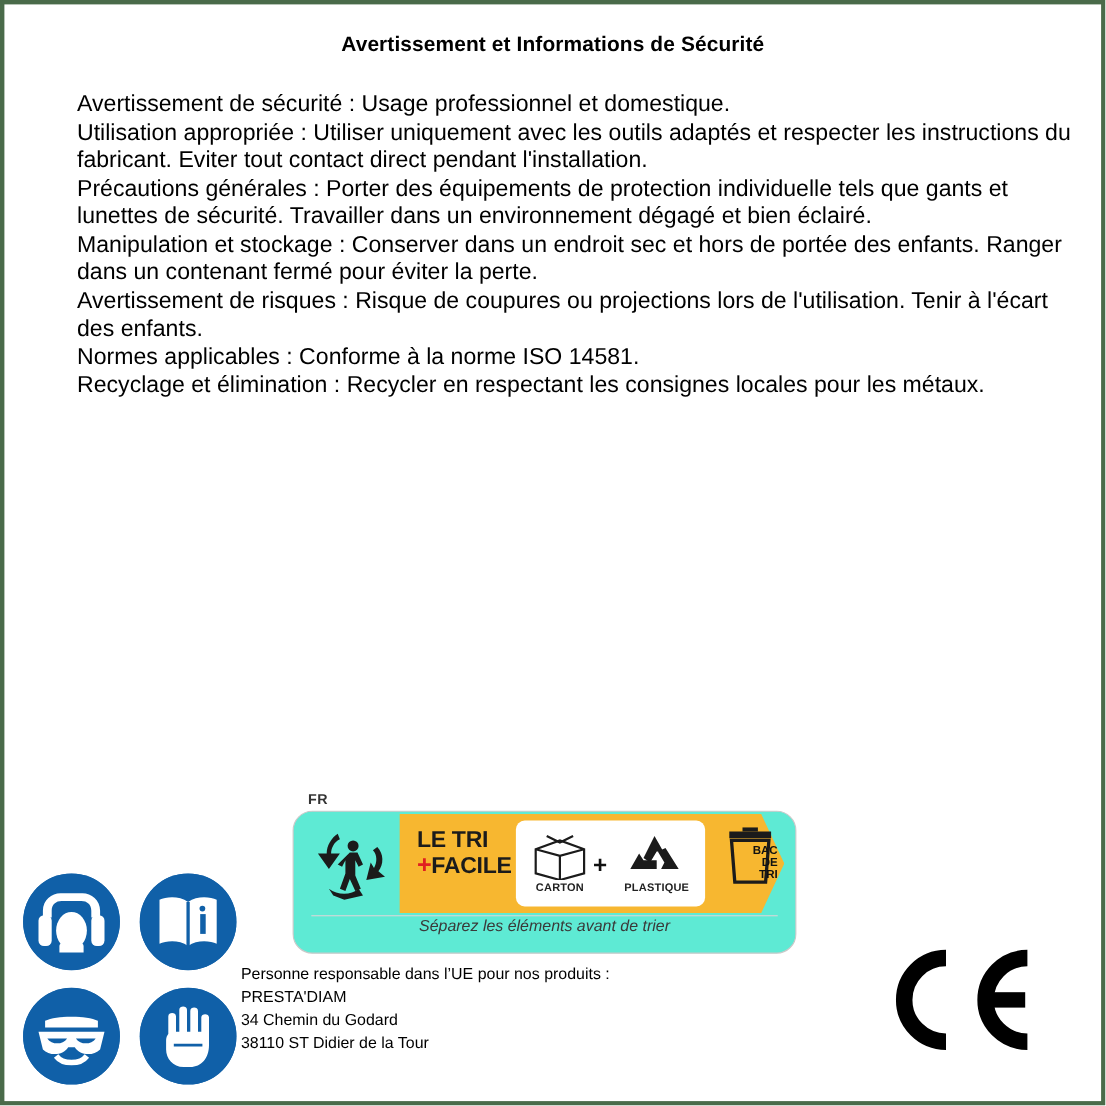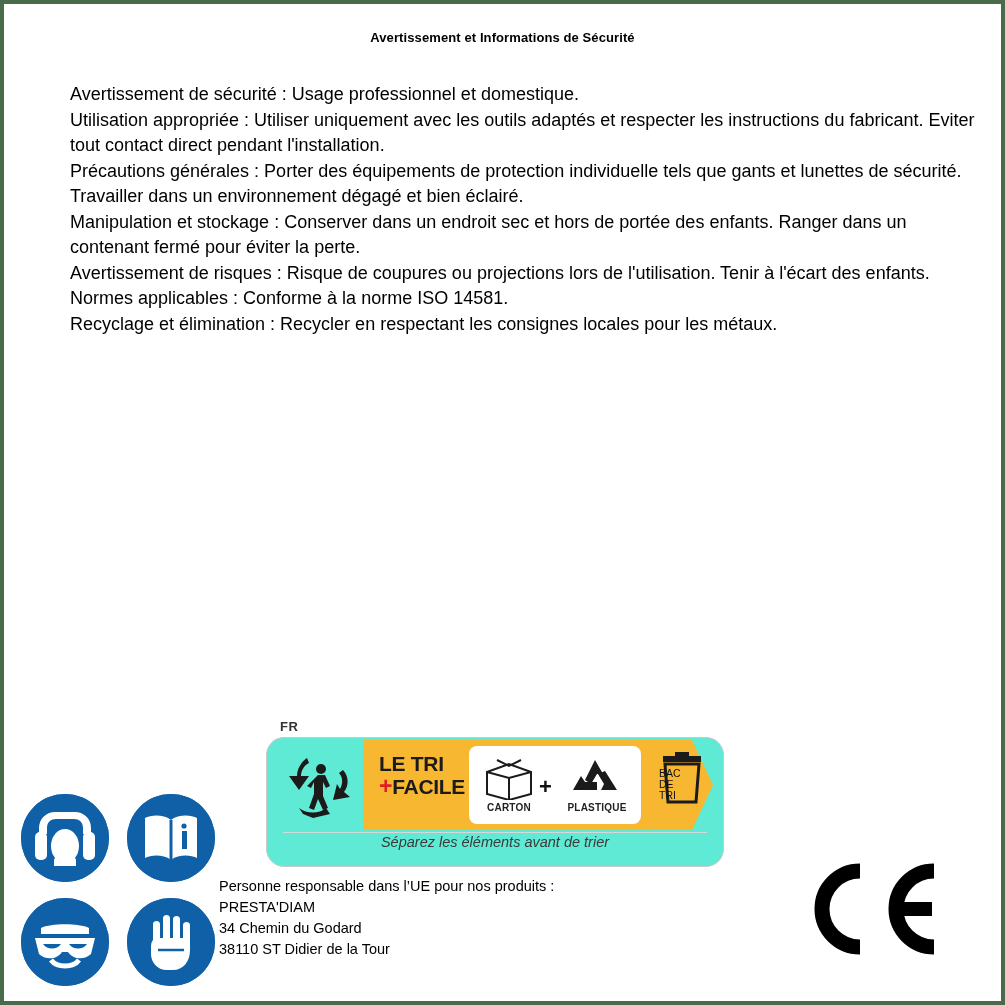--- a/index.html
+++ b/index.html
@@ -21,32 +21,32 @@
     border: 4px solid #4a6b4a;
     background: #ffffff;
   }
   
   .doc-title {
     position: absolute;
     top: 26px;
     left: 0;
     width: 100%;
     text-align: center;
-    font-size: 13px;
+    font-size: 19px;
     font-weight: bold;
     color: #000000;
     letter-spacing: 0.1px;
   }
   
   .body-text {
     position: absolute;
     top: 78px;
     left: 66px;
     width: 920px;
-    font-size: 18px;
+    font-size: 21px;
     line-height: 25.5px;
     color: #000000;
   }
   .body-text p {
     margin: 0;
     padding: 0;
   }
   
   .picto-grid {
     position: absolute;
@@ -161,23 +161,23 @@
     top: 36px;
     font-size: 22px;
     font-weight: bold;
     color: #111;
   }
   .bac-text {
     position: absolute;
     left: 392px;
     top: 30px;
     width: 48px;
-    text-align: left;
+    text-align: right;
     font-size: 10.5px;
-    font-weight: normal;
+    font-weight: bold;
     line-height: 11px;
     color: #111;
   }
 
   
   .resp-block {
     position: absolute;
     left: 215px;
     top: 872px;
     width: 560px;

